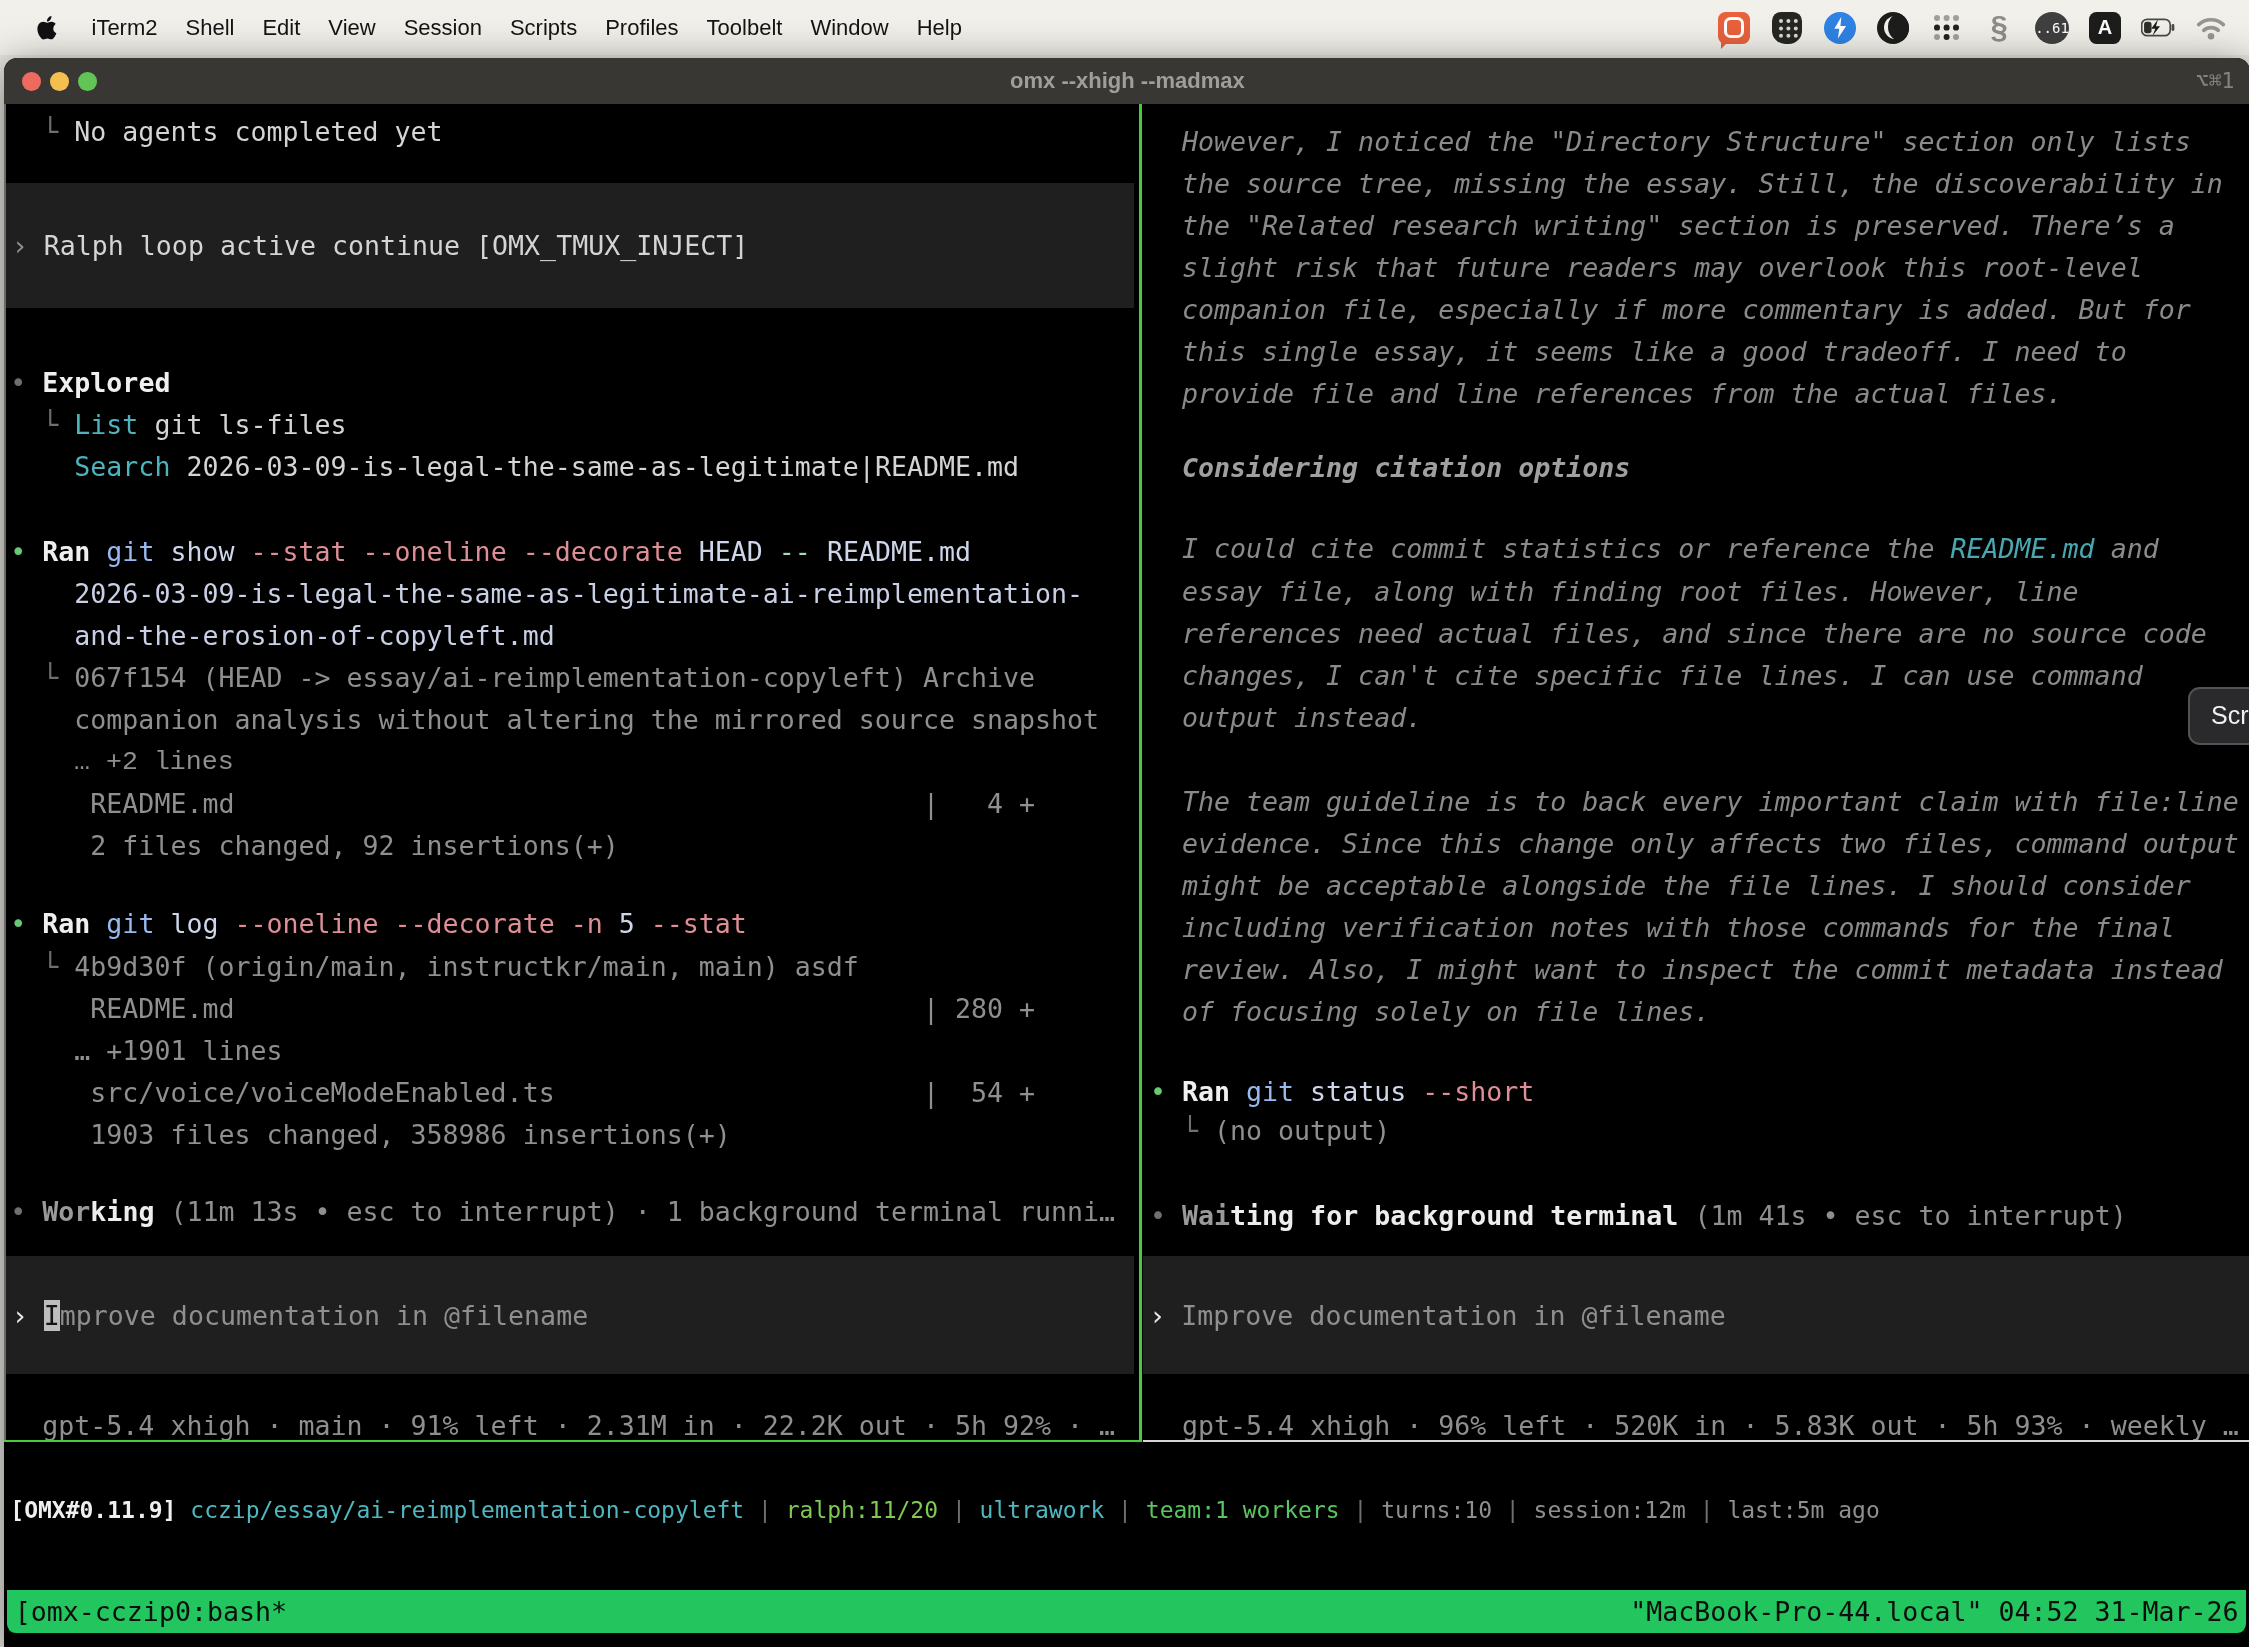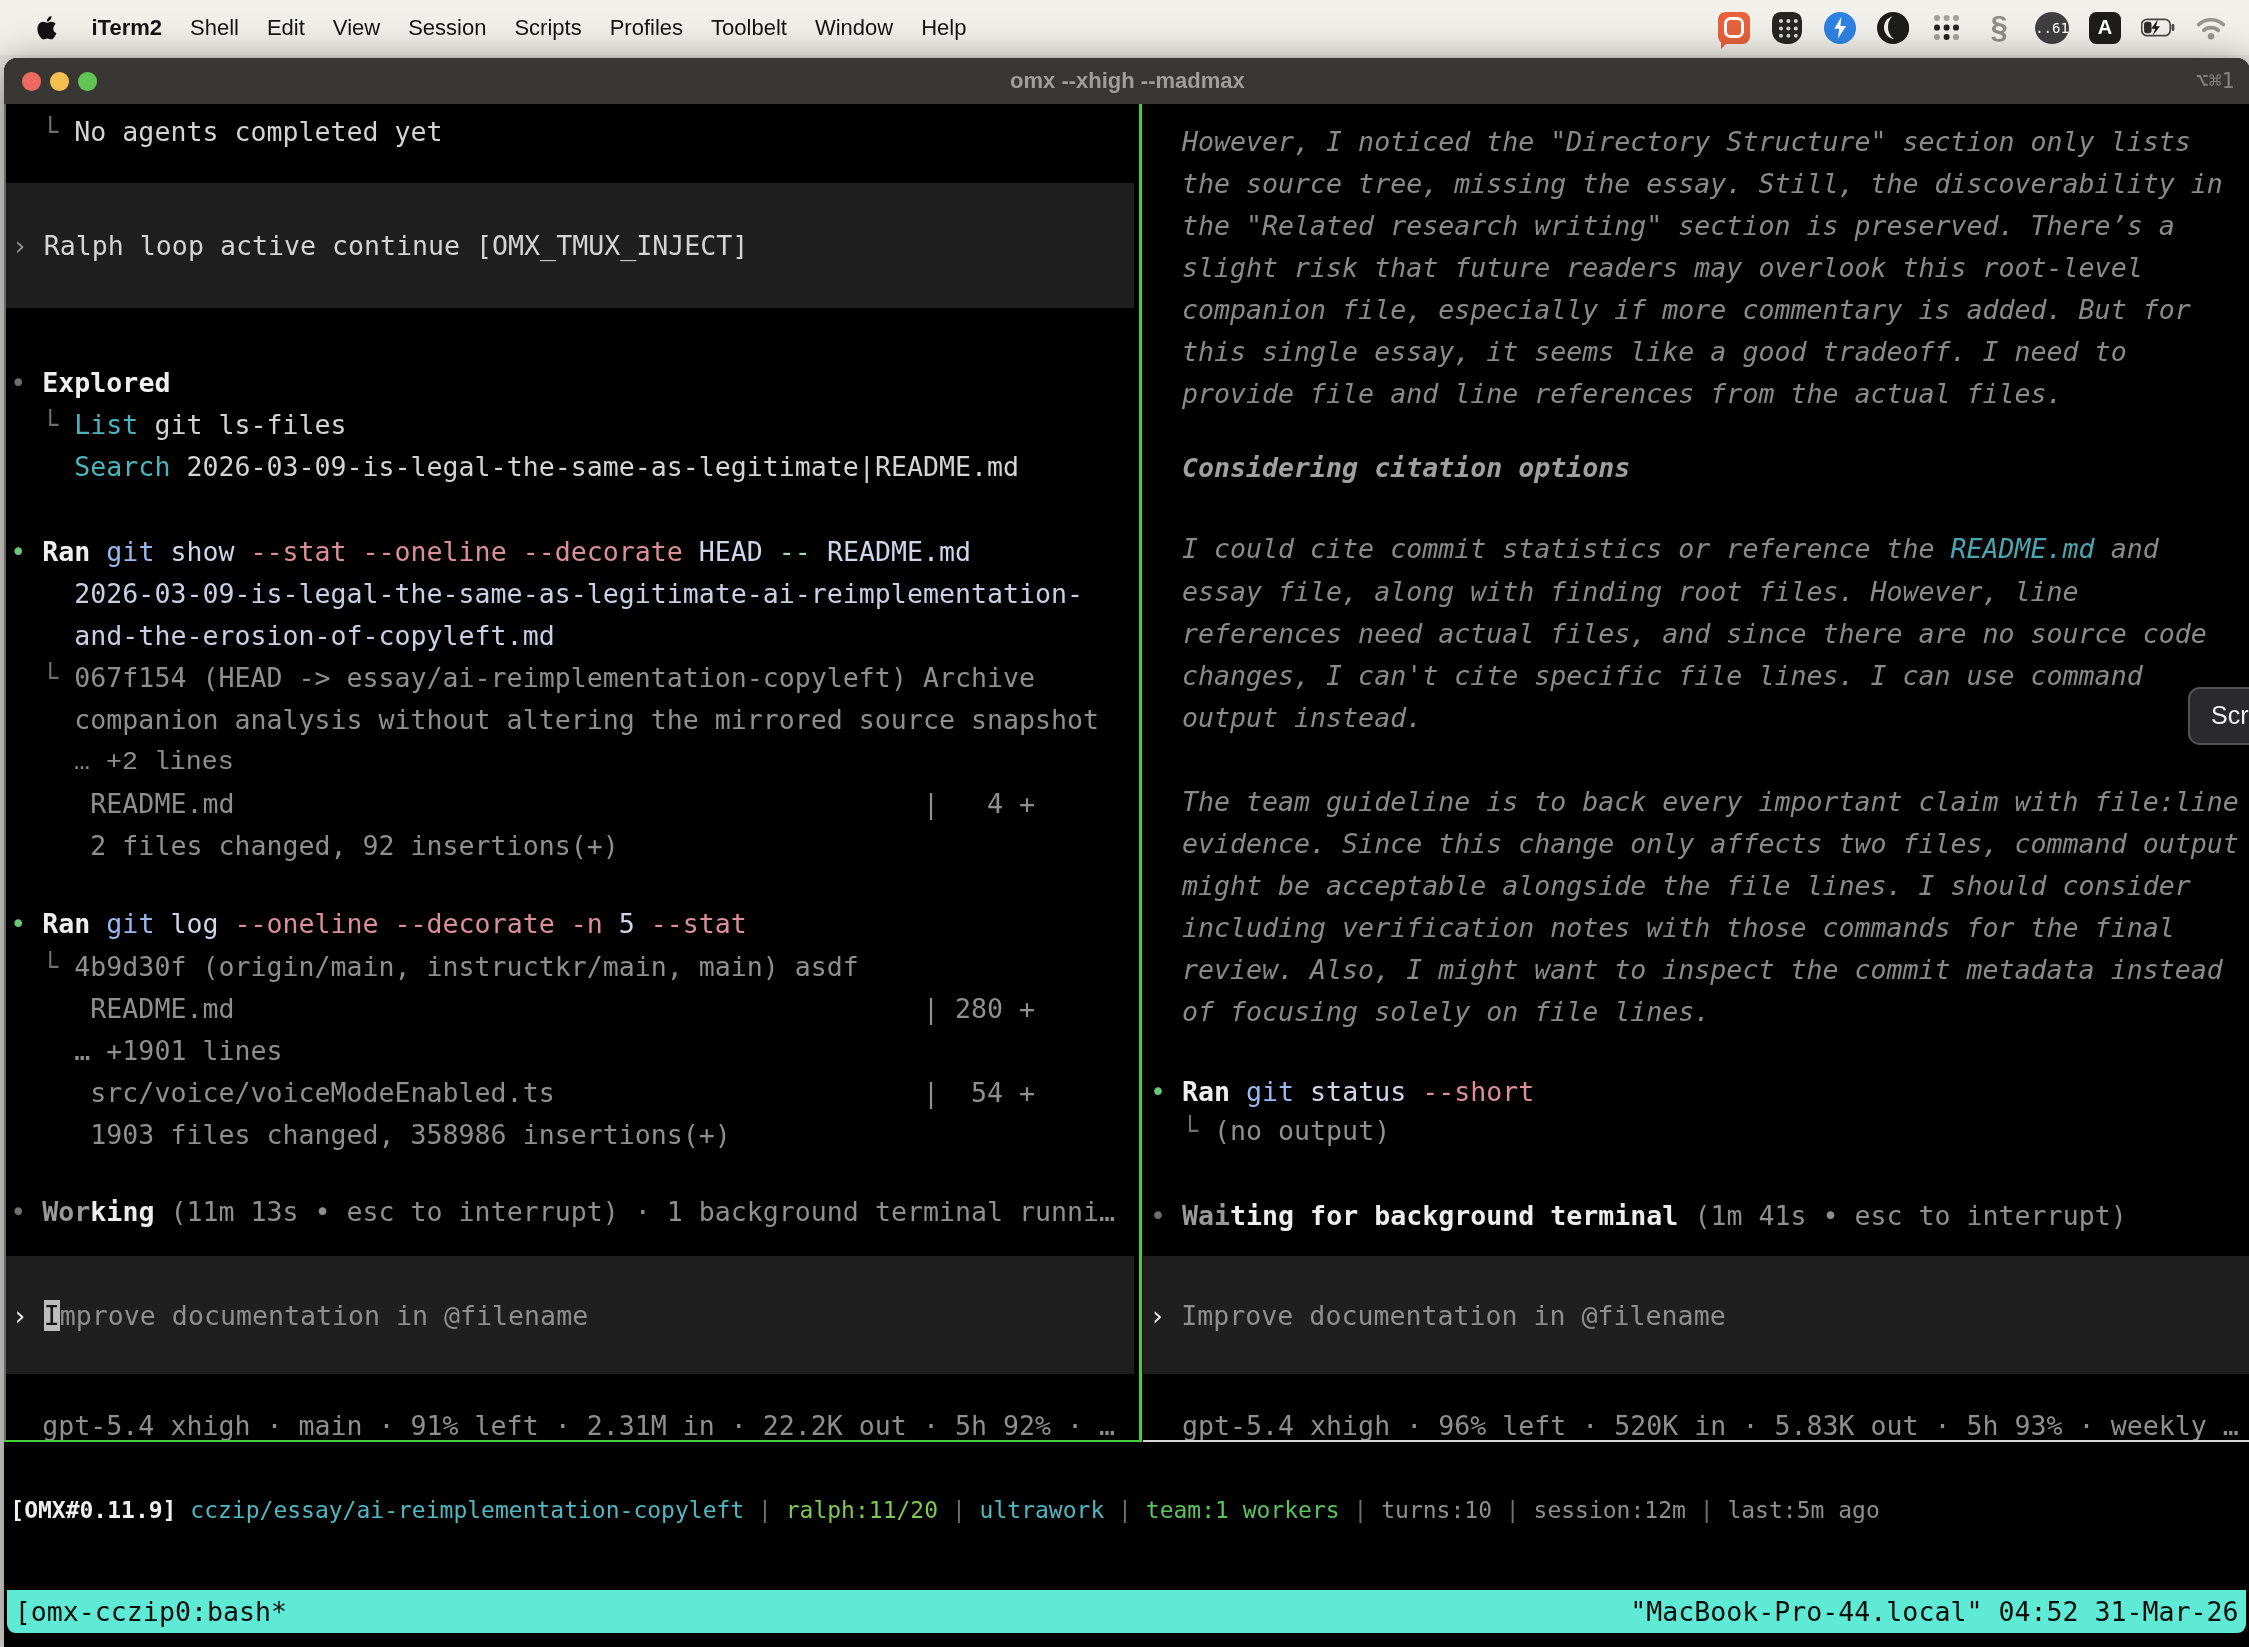--- a/index.html
+++ b/index.html
@@ -1,21 +1,21 @@
 <!DOCTYPE html>
 <html style="font-size:11.8px"><head>
 <meta charset="utf-8">
 <style>
   html,body{margin:0;padding:0;width:2250px;height:1648px;overflow:hidden;background:#e7e5df;
             font-family:"Liberation Sans",sans-serif;}
   
   #menubar{position:absolute;top:0;left:0;width:2250px;height:55px;background:#f1f0ea;
            display:flex;align-items:center;color:#141414;font-size:22px;}
   #menubar .left{display:flex;align-items:center;gap:28px;padding-left:29.5px;}
-  #menubar .app{font-weight:700;}
+  #menubar .app{font-weight:400;}
   .menu-item{white-space:nowrap;}
   #menubar .right{margin-left:auto;display:flex;align-items:center;gap:19px;padding-right:22px;}
   .mb-ic{width:34px;height:34px;display:flex;align-items:center;justify-content:center;position:relative;}
   .ic-chat{width:32px;height:32px;background:#e8623c;border-radius:7.4px;position:relative;}
   .ic-chat::before{content:"";position:absolute;inset:5.9px;border:3px solid #fff;border-radius:6.6px;}
   .ic-chat::after{content:"";position:absolute;left:3px;bottom:-5.9px;width:0;height:0;
                   border-left:8.9px solid #e8623c;border-bottom:8.9px solid transparent;}
   .ic-shield{width:29.5px;height:32px;background:#262622;border-radius:8.9px 8.9px 13.3px 13.3px;position:relative;}
   .ic-shield::before{content:"";position:absolute;width:4.4px;height:4.4px;border-radius:50%;background:#d8d6d0;
                      left:6.6px;top:7.4px;box-shadow:0 0 0 0 #d8d6d0,7.4px 0 0 0 #d8d6d0,14.8px 0 0 0 #d8d6d0,
@@ -85,21 +85,21 @@
   .cursor{background:#bdbdbd;color:#141414;}
   .placeholder{color:#8f8f8f;}
   #divider{position:absolute;left:1135px;top:0;width:3px;height:1338px;background:#47cc3c;}
   #left-edge{position:absolute;left:0;top:0;width:1.5px;height:1338px;background:#8e8e8e;opacity:.75;}
   #border-left-bottom{position:absolute;left:0;top:1336px;width:1138px;height:2.2px;background:#47cc3c;}
   #border-right-bottom{position:absolute;left:1139px;right:0;top:1336px;height:2.2px;background:#d6d6d6;}
   #omx-bar{position:absolute;left:5.9px;top:1385px;white-space:pre;font-size:23px;line-height:42px;}
   #tooltip{position:absolute;left:2184px;top:583px;width:103px;height:58px;background:#2a292c;
            border:2.2px solid #535353;border-radius:11.8px;color:#f0f0f0;
            font-family:"Liberation Sans",sans-serif;font-size:25px;line-height:53px;padding-left:20.7px;box-sizing:border-box;}
-  #tmux-bar{position:absolute;left:3px;right:4.4px;top:1486px;height:43px;background:#5eead4;
+  #tmux-bar{position:absolute;left:3px;right:4.4px;top:1486px;height:43px;background:#22c55e;
             border-radius:0 0 8.9px 8.9px;color:#0d0d0d;font-size:26.6px;line-height:43px;
             display:flex;justify-content:space-between;padding:0 7.4px;white-space:pre;box-sizing:border-box;}
 </style>
 </head>
 <body>
 
 <div id="menubar">
   <div class="left">
     <span class="mb-ic">
         <svg width="25" height="29.5" viewBox="0 0 17 20">

